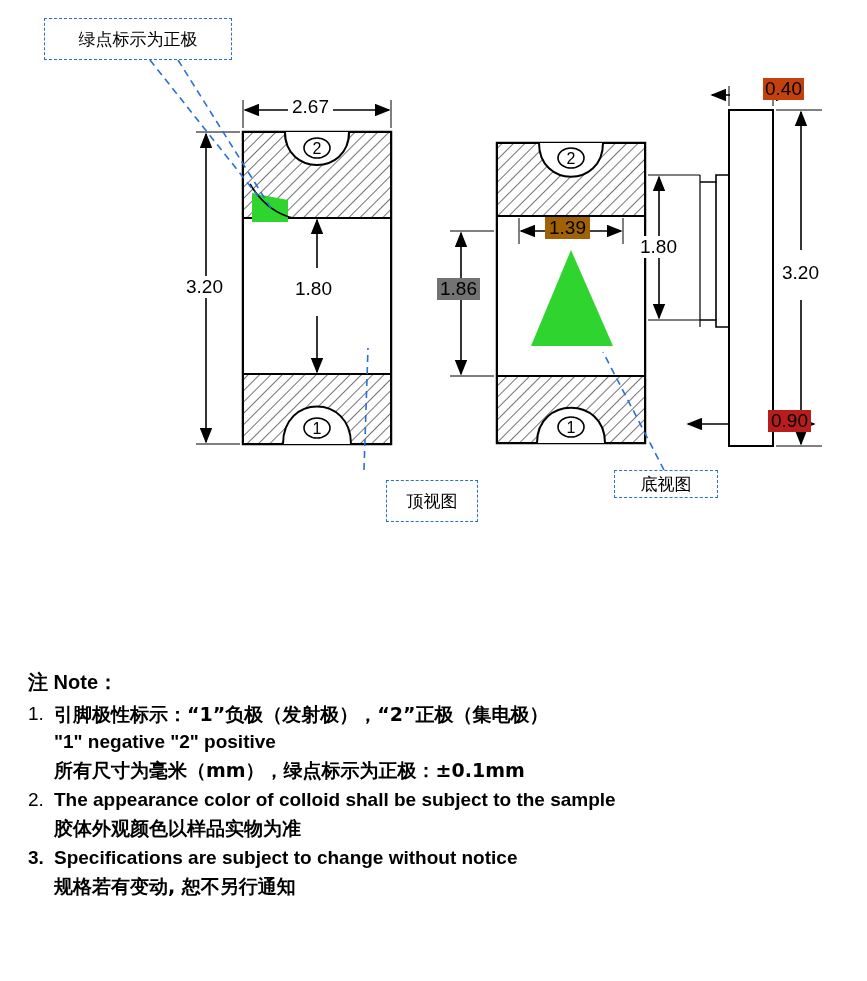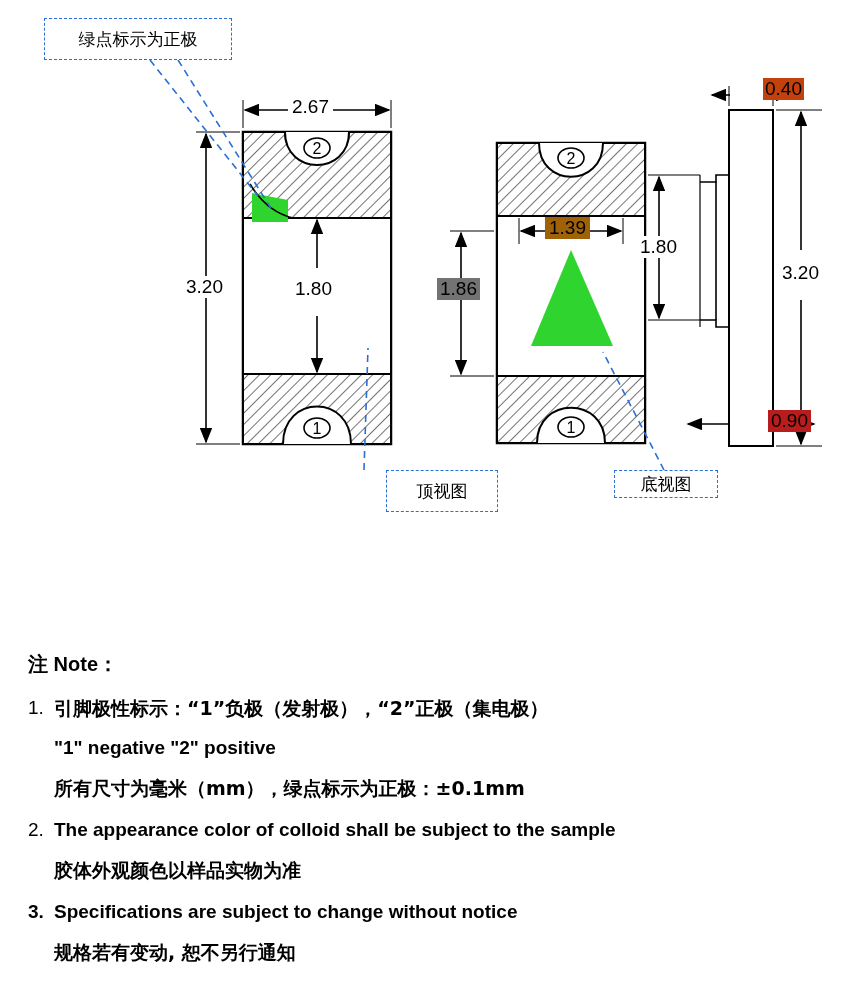--- a/index.html
+++ b/index.html
@@ -43,24 +43,24 @@
     font-size: 19px;
     font-family: "Liberation Sans", sans-serif;
     color: #000;
     white-space: nowrap;
   }
 
   
   .notes {
     position: absolute;
     left: 28px;
-    top: 644px;
+    top: 668px;
     width: 820px;
     font-size: 19px;
-    line-height: 40px;
+    line-height: 28px;
   }
   .notes-title {
     font-weight: bold;
     font-size: 20px;
     margin-bottom: 4px;
   }
   .note-row {
     display: flex;
     align-items: flex-start;
     margin-bottom: 2px;
@@ -200,21 +200,21 @@
   <div class="abs dim" style="left:545px; top:217px; background:#a16207; padding:0 4px;">1.39</div>
   <div class="abs dim" style="left:437px; top:278px; background:#737373; padding:0 3px;">1.86</div>
 
   <div class="abs dim" style="left:728px; top:78px; background:#c2410c; padding:0 2px;margin-left:35px;">0.40</div>
   <div class="abs dim" style="left:637px; top:236px; background:#fff; padding:0 3px;">1.80</div>
   <div class="abs dim" style="left:779px; top:262px; background:#fff; padding:0 3px;">3.20</div>
   <div class="abs dim" style="left:726px; top:410px; background:#b91c1c; padding:0 3px;margin-left:42px;">0.90</div>
 
   <div class="abs callout cjk" style="left:44px; top:18px; width:188px; height:42px;">绿点标示为正极</div>
 
-  <div class="abs callout cjk" style="left:386px; top:470px; width:112px; height:42px;">顶视图</div>
+  <div class="abs callout cjk" style="left:386px; top:480px; width:92px; height:42px;">顶视图</div>
 
   <div class="abs callout cjk" style="left:614px; top:470px; width:104px; height:28px;">底视图</div>
 
   <div class="notes">
     <div class="notes-title">
       <span class="cjk">注</span>
       <span>Note：</span>
     </div>
 
     <div class="note-row">

